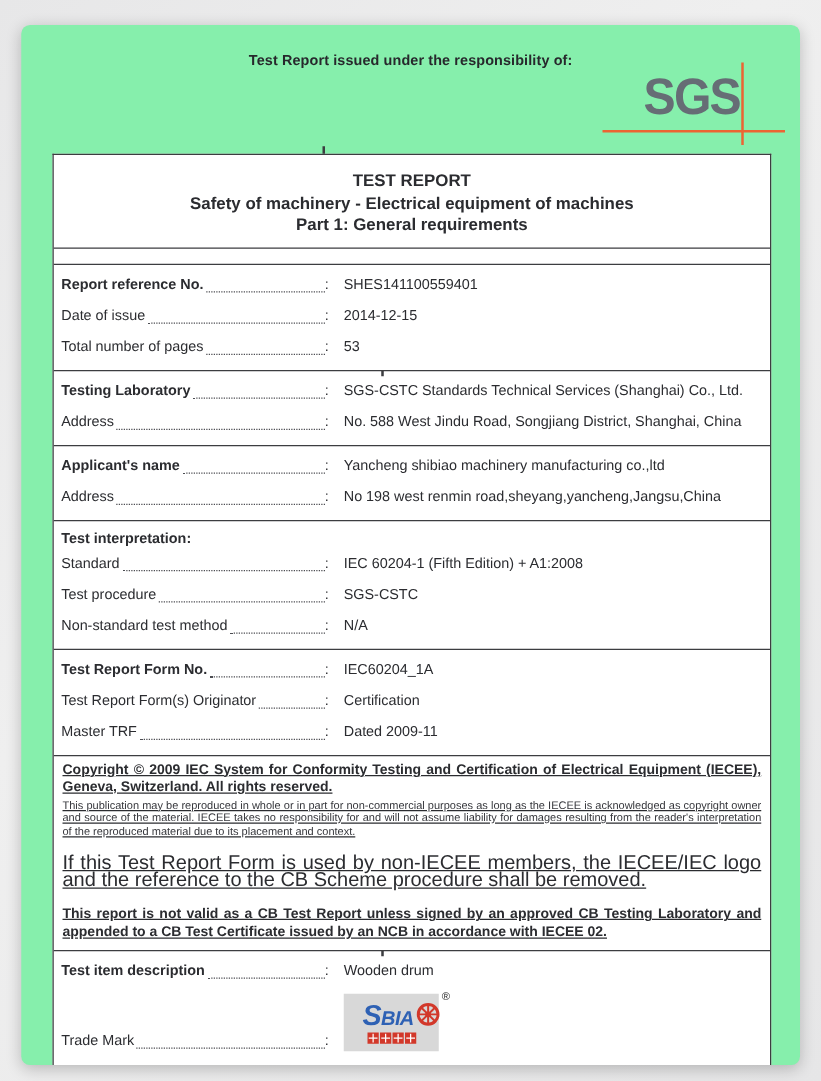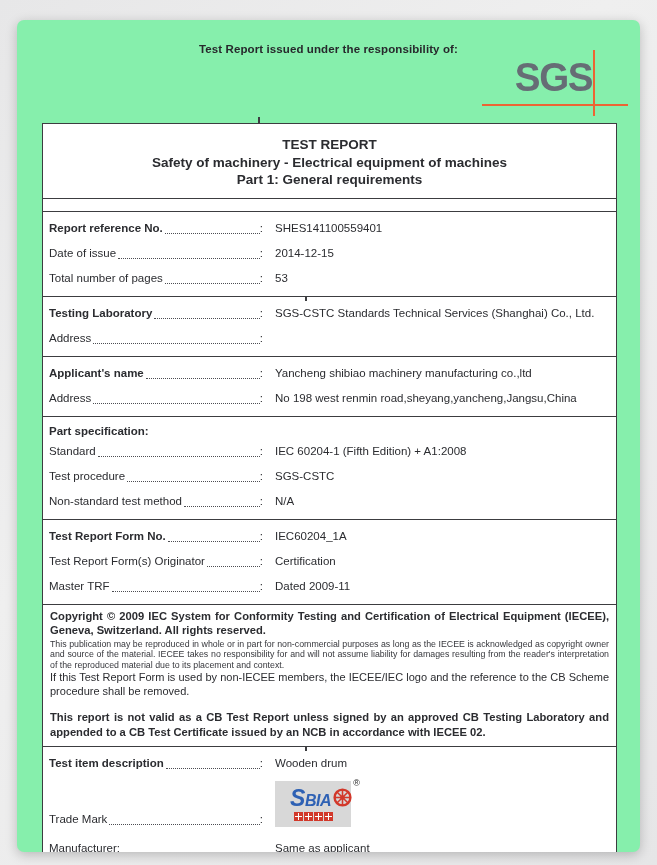--- a/index.html
+++ b/index.html
@@ -44,24 +44,24 @@
   .group.last{border-bottom:none;padding-top:2px;}
   .ghead{font-weight:bold;font-size:11.5px;padding:4px 8px 2px 6px;}
   .row{display:flex;align-items:flex-end;padding:5px 8px 5px 6px;font-size:11.5px;line-height:15px;}
   .row.tall{padding:7px 8px 8px 6px;}
   .lab{flex:0 0 214px;width:214px;display:flex;align-items:flex-end;}
   .lab .dots{flex:1;border-bottom:1.3px dotted #4c4d52;margin:0 0 2px 2px;min-width:8px;}
   .row.b .lab .txt{font-weight:bold;}
   .val{flex:1;padding-left:12px;}
   .val.shift{padding-top:2px;}
   
-  .copyright{padding:4px 7px 7px;}
+  .copyright{padding:4px 7px 7px;text-decoration:underline;}
   .cp-bold{font-weight:bold;font-size:11.2px;line-height:14.5px;text-align:justify;}
   .cp-small{font-size:8.8px;line-height:10.6px;text-align:justify;color:#36373c;margin-top:1px;}
-  .cp-reg{font-size:11px;line-height:14px;text-align:justify;margin-top:0;}
+  .cp-reg{font-size:16px;line-height:14px;text-align:justify;margin-top:14px;}
   .cp-bold2{font-weight:bold;font-size:11.2px;line-height:14.5px;text-align:justify;margin-top:12px;}
   
   .tm-row-val{position:relative;}
   .tm-box{
     width:76px;height:46px;background:#d8d8d8;position:relative;
     display:flex;flex-direction:column;align-items:center;justify-content:center;
   }
   .tm-line1{display:flex;align-items:center;line-height:1;margin-left:16px;}
   .tm-sbia{font-weight:bold;font-style:italic;color:#2e61b4;letter-spacing:-.5px;}
   .tm-sbia .s1{font-size:23px;}
@@ -137,20 +137,21 @@
             <span>:</span>
           </div>
         <div class="val">SGS-CSTC Standards Technical Services (Shanghai) Co., Ltd.</div>
       </div>
       <div class="row">
         <div class="lab">
             <span class="txt">Address</span>
             <span class="dots"></span>
             <span>:</span>
           </div>
+        <div class="val">No. 588 West Jindu Road, Songjiang District, Shanghai, China</div>
       </div>
     </div>
 
     <div class="group">
       <div class="row b">
         <div class="lab">
             <span class="txt">Applicant's name</span>
             <span class="dots"></span>
             <span>:</span>
           </div>
@@ -160,21 +161,21 @@
         <div class="lab">
             <span class="txt">Address</span>
             <span class="dots"></span>
             <span>:</span>
           </div>
         <div class="val">No 198 west renmin road,sheyang,yancheng,Jangsu,China</div>
       </div>
     </div>
 
     <div class="group">
-      <div class="ghead">Part specification:</div>
+      <div class="ghead">Test interpretation:</div>
       <div class="row">
         <div class="lab">
             <span class="txt">Standard</span>
             <span class="dots"></span>
             <span>:</span>
           </div>
         <div class="val">IEC 60204-1 (Fifth Edition) + A1:2008</div>
       </div>
       <div class="row">
         <div class="lab">

